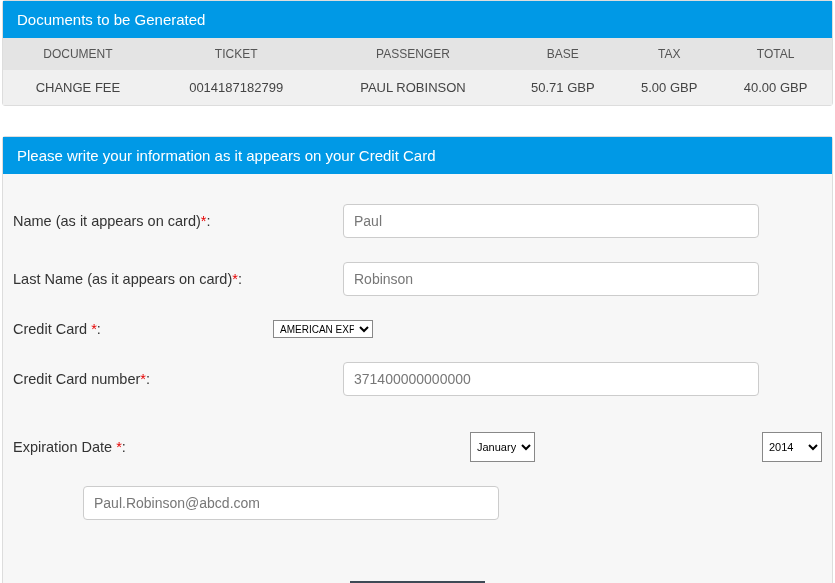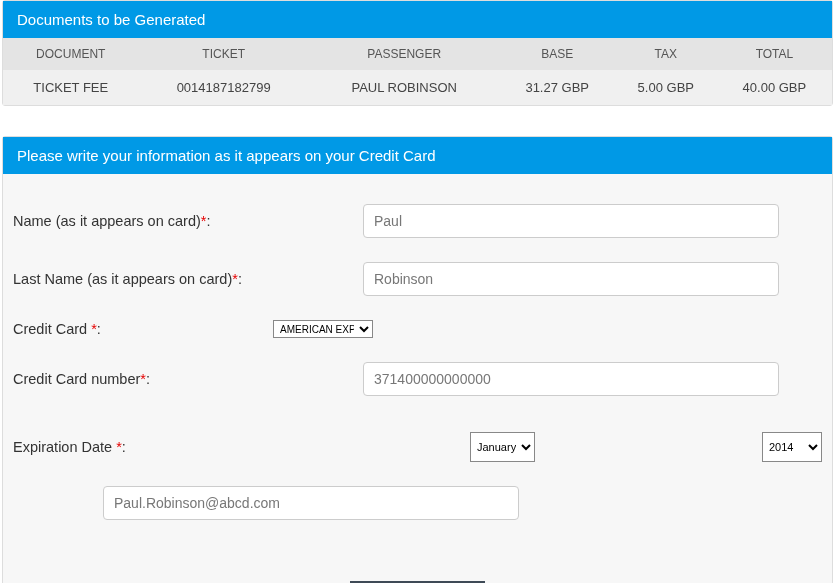--- a/index.html
+++ b/index.html
@@ -60,21 +60,21 @@
   }
   .req { color: #e60000; }
   .text-input {
     width: 416px;
     padding: 8px 10px;
     border: 1px solid #ccc;
     border-radius: 4px;
     font-size: 14px;
     color: #777;
     background: #fff;
-    margin-left: 90px;
+    margin-left: 70px;
   }
   .select-narrow {
     font-size: 11px;
     border: 1px solid #888;
     background: #fff;
     padding: 1px 2px;
     height: 30px;
     width: 65px;
   }
   .select-cc {
@@ -114,24 +114,24 @@
         <th>DOCUMENT</th>
         <th>TICKET</th>
         <th>PASSENGER</th>
         <th>BASE</th>
         <th>TAX</th>
         <th>TOTAL</th>
       </tr>
     </thead>
     <tbody>
       <tr>
-        <td>TICKET FEE</td>
+        <td>CHANGE FEE</td>
         <td>0014187182799</td>
         <td>PAUL ROBINSON</td>
-        <td>31.27 GBP</td>
+        <td>50.71 GBP</td>
         <td>5.00 GBP</td>
         <td>40.00 GBP</td>
       </tr>
     </tbody>
   </table>
 </div>
 
 <div class="spacer"></div>
 
 <div class="panel">

